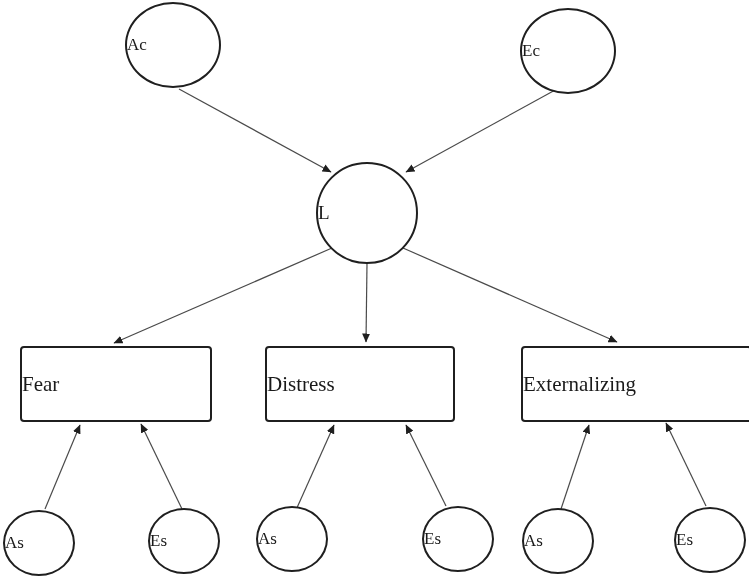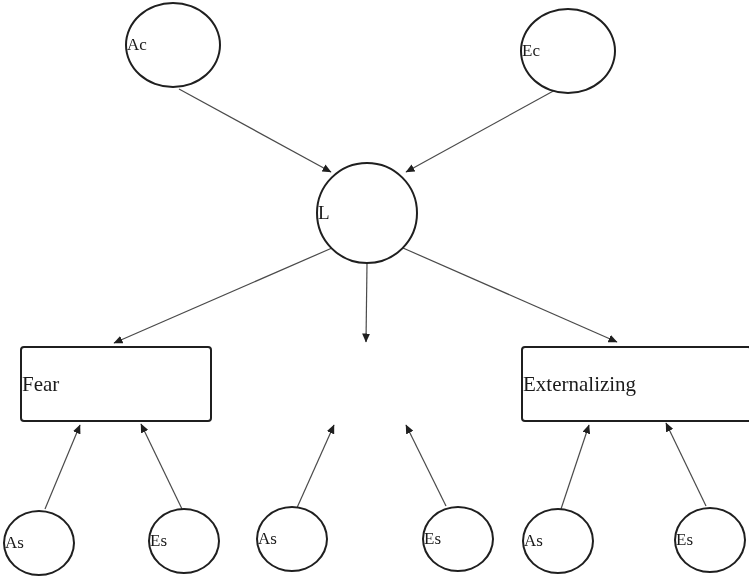--- a/index.html
+++ b/index.html
@@ -92,20 +92,23 @@
   </div>
 
   <div class="node ellipse lbl-md" id="node-l">
     <span>L</span>
   </div>
 
   <div class="node rect lbl-lg" id="node-fear">
     <span>Fear</span>
   </div>
 
+  <div class="node rect lbl-lg" id="node-distress">
+    <span>Distress</span>
+  </div>
 
   <div class="node rect lbl-lg" id="node-externalizing">
     <span>Externalizing</span>
   </div>
 
   <div class="node ellipse lbl-sm" id="node-as-fear">
     <span>As</span>
   </div>
 
   <div class="node ellipse lbl-sm" id="node-es-fear">

